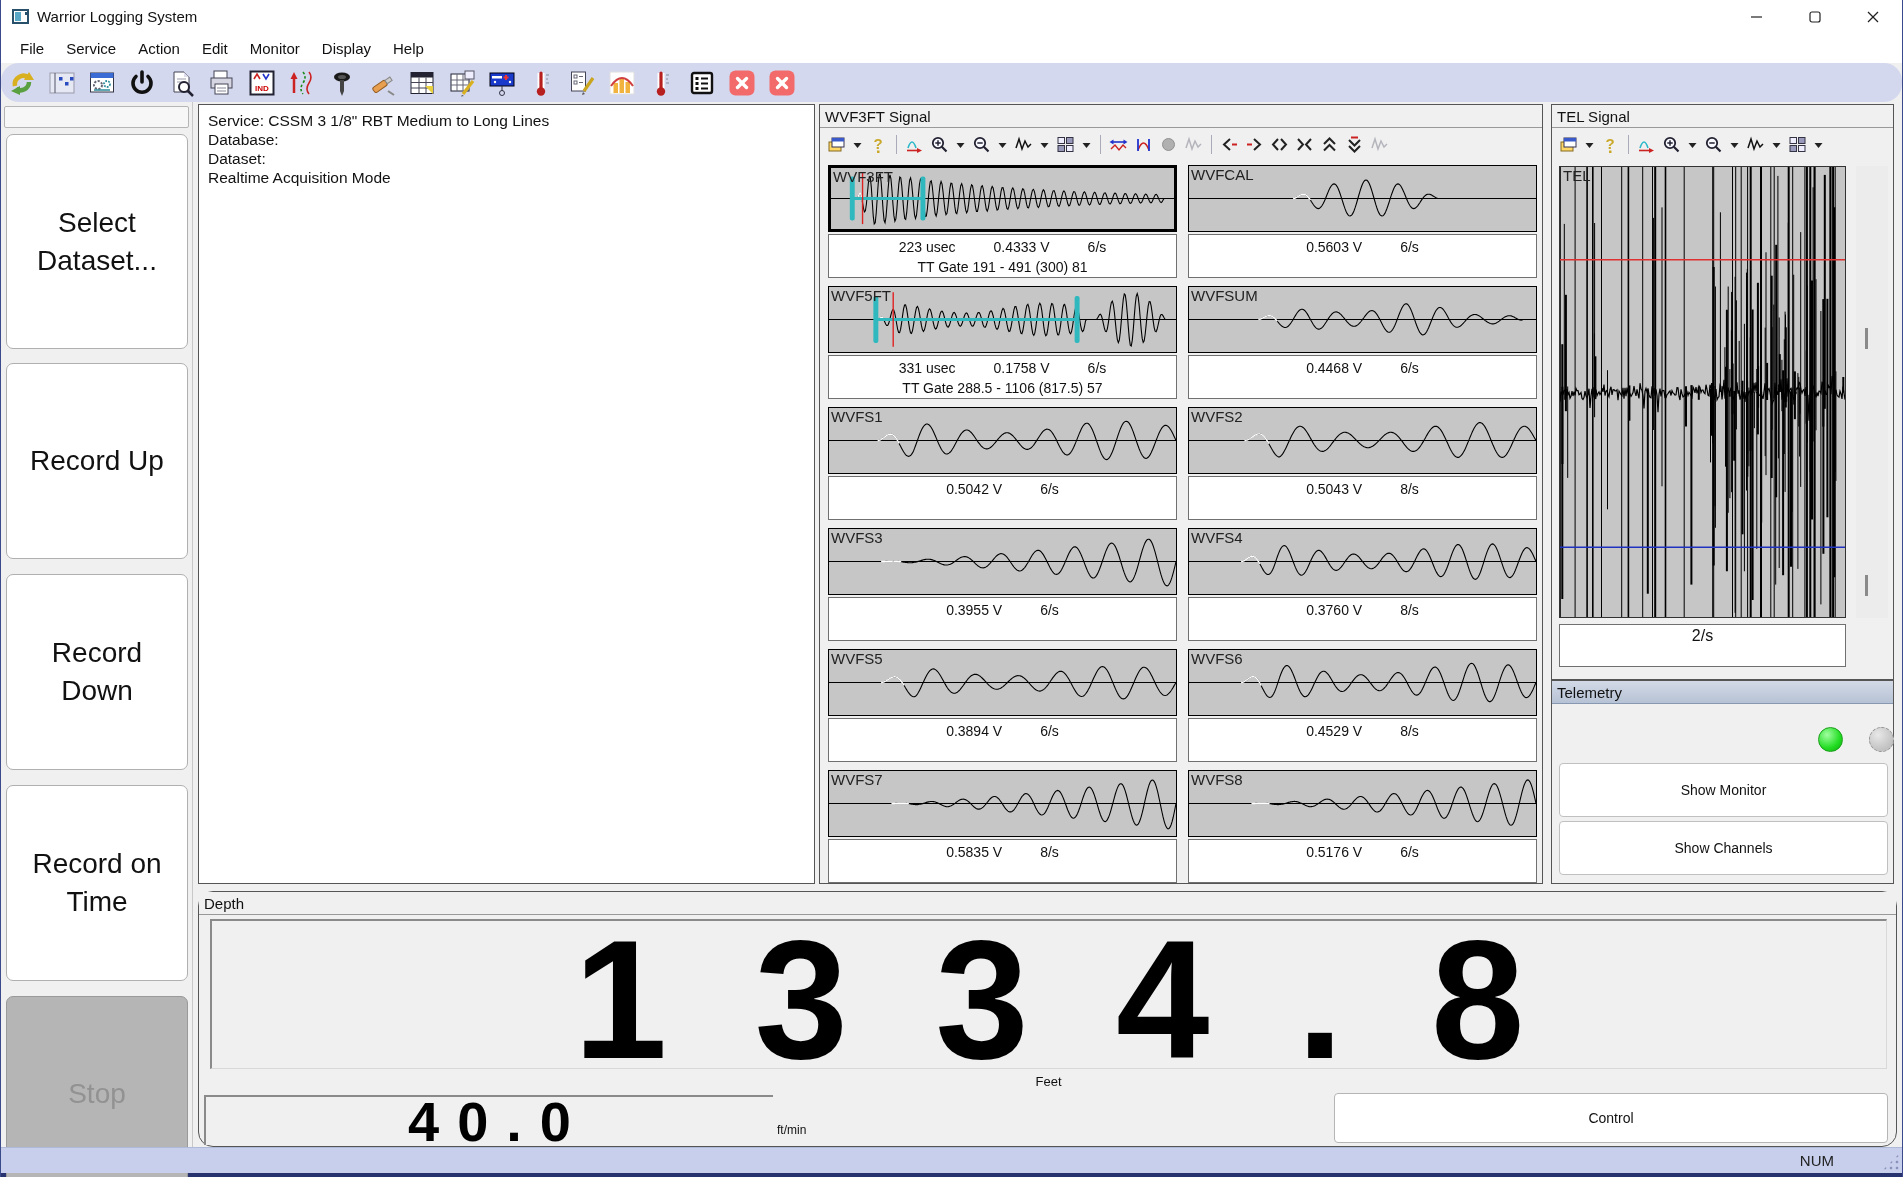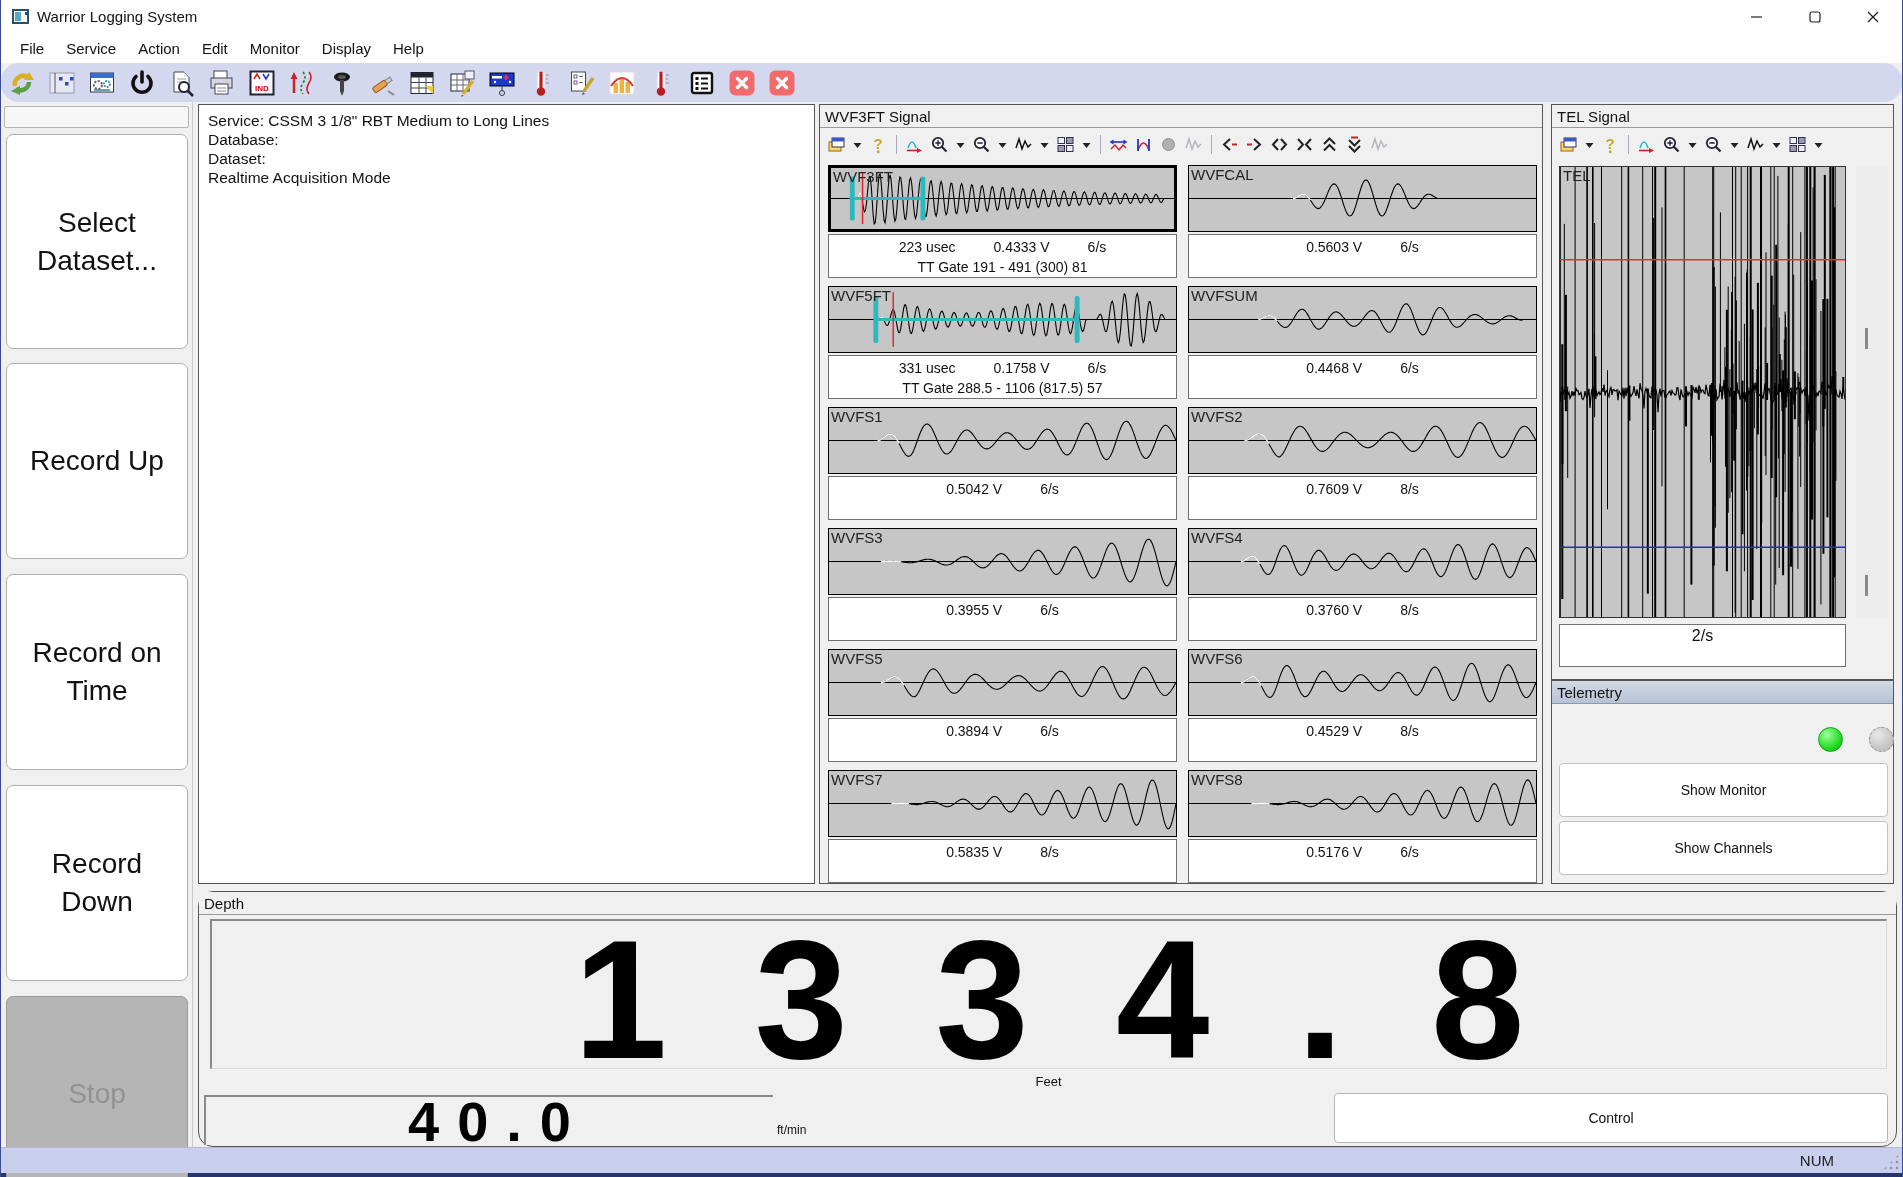--- a/index.html
+++ b/index.html
@@ -318,22 +318,22 @@
         </svg>
       </button>
     </div>
 
   <div class="client">
 
     <div class="sidebar" id="sidebar">
       <div class="sidebar-head"></div>
     <div class="side-btn first">Select Dataset...</div>
         <div class="side-btn">Record Up</div>
+        <div class="side-btn">Record Down</div>
         <div class="side-btn">Record on Time</div>
-        <div class="side-btn">Record Down</div>
         <div class="side-btn disabled">Stop</div>
       </div>
 
     <div class="panel info-panel">
       <div class="lines">
         <div>Service:  CSSM 3 1/8" RBT Medium to Long Lines</div>
         <div>Database:</div>
         <div>Dataset:</div>
         <div>Realtime Acquisition Mode</div>
       </div>
@@ -587,21 +587,21 @@
             <div class="wave">
               <svg viewBox="0 0 349 65" preserveAspectRatio="none">
                 <line x1="0" y1="32.5" x2="349" y2="32.5" stroke="#000" stroke-width="1"></line>
                 <polyline points="0,32.5 1,32.5 2,32.5 3,32.5 4,32.5 5,32.5 6,32.5 7,32.5 8,32.5 9,32.5 10,32.5 11,32.5 12,32.5 13,32.5 14,32.5 15,32.5 16,32.5 17,32.5 18,32.5 19,32.5 20,32.5 21,32.5 22,32.5 23,32.5 24,32.5 25,32.5 26,32.5 27,32.5 28,32.5 29,32.5 30,32.5 31,32.5 32,32.5 33,32.5 34,32.5 35,32.5 36,32.5 37,32.5 38,32.5 39,32.5 40,32.5 41,32.5 42,32.5 43,32.5 44,32.5 45,32.5 46,32.5 47,32.5 48,32.5 49,32.5 50,32.5 51,32.5 52,32.5 53,32.5 54,32.5 55,32.5 56,32.5 57,32.4 58,32.2 59,31.8 60,31.3 61,30.8 62,30.1 63,29.4 64,28.7 65,28.0 66,27.4 67,26.8 68,26.3 69,26.0 70,25.9 71,25.9 72,26.1 73,26.6 74,27.2 75,28.1 76,29.2 77,30.4 78,31.9 79,33.5 80,35.2 81,37.0 82,38.8 83,40.6 84,42.3 85,43.9 86,45.4 87,46.6 88,47.7 89,48.4 90,48.9 91,49.0 92,48.3 93,47.3 94,46.1 95,44.6 96,42.8 97,40.9 98,38.9 99,36.8 100,34.6 101,32.4 102,30.2 103,28.1 104,26.2 105,24.4 106,22.7 107,21.3 108,20.2 109,19.3 110,18.7 111,18.3 112,18.3 113,18.5 114,19.0 115,19.7 116,20.7 117,21.9 118,23.2 119,24.8 120,26.4 121,28.1 122,29.9 123,31.6 124,33.4 125,35.1 126,36.7 127,38.1 128,39.5 129,40.6 130,41.6 131,42.4 132,43.0 133,43.3 134,43.4 135,43.4 136,43.1 137,42.6 138,41.9 139,41.1 140,40.1 141,39.0 142,37.8 143,36.5 144,35.2 145,33.9 146,32.6 147,31.3 148,30.0 149,28.9 150,27.8 151,26.9 152,26.1 153,25.4 154,24.9 155,24.5 156,24.3 157,24.3 158,24.4 159,24.7 160,25.1 161,25.6 162,26.3 163,27.0 164,27.9 165,28.8 166,29.8 167,30.8 168,31.9 169,32.9 170,33.9 171,34.9 172,35.8 173,36.7 174,37.5 175,38.1 176,38.7 177,39.1 178,39.4 179,39.6 180,39.7 181,39.6 182,39.4 183,39.0 184,38.6 185,38.0 186,37.3 187,36.5 188,35.6 189,34.7 190,33.7 191,32.6 192,31.6 193,30.6 194,29.6 195,28.6 196,27.7 197,26.8 198,26.1 199,25.5 200,24.9 201,24.6 202,24.3 203,24.3 204,24.4 205,24.6 206,25.0 207,25.6 208,26.3 209,27.1 210,28.1 211,29.2 212,30.3 213,31.6 214,32.9 215,34.2 216,35.6 217,36.9 218,38.1 219,39.3 220,40.4 221,41.3 222,42.1 223,42.7 224,43.2 225,43.4 226,43.4 227,43.2 228,42.8 229,42.2 230,41.4 231,40.4 232,39.1 233,37.8 234,36.3 235,34.6 236,32.9 237,31.2 238,29.4 239,27.6 240,25.9 241,24.3 242,22.9 243,21.5 244,20.4 245,19.5 246,18.8 247,18.4 248,18.2 249,18.4 250,18.8 251,19.5 252,20.5 253,21.7 254,23.1 255,24.8 256,26.7 257,28.7 258,30.8 259,32.9 260,35.1 261,37.3 262,39.4 263,41.5 264,43.3 265,45.0 266,46.4 267,47.6 268,48.5 269,49.1 270,49.4 271,49.4 272,49.0 273,48.2 274,47.2 275,45.9 276,44.3 277,42.4 278,40.4 279,38.1 280,35.8 281,33.4 282,30.9 283,28.5 284,26.1 285,23.8 286,21.7 287,19.8 288,18.2 289,16.8 290,15.8 291,15.0 292,14.6 293,14.6 294,14.9 295,15.5 296,16.5 297,17.8 298,19.4 299,21.2 300,23.3 301,25.5 302,27.9 303,30.3 304,32.7 305,35.2 306,37.6 307,39.8 308,41.9 309,43.8 310,45.5 311,46.9 312,48.0 313,48.8 314,49.3 315,49.4 316,49.2 317,48.7 318,47.9 319,46.8 320,45.4 321,43.7 322,41.9 323,40.0 324,37.9 325,35.7 326,33.5 327,31.3 328,29.2 329,27.1 330,25.2 331,23.5 332,22.0 333,20.7 334,19.7 335,18.9 336,18.5 337,18.2 338,18.3 339,18.7 340,19.3 341,20.2 342,21.2 343,22.5 344,24.0 345,25.5 346,27.2 347,29.0 348,30.7 349,32.5" fill="none" stroke="#000" stroke-width="1.1"></polyline>
                 <polyline points="55.8,32.5 56.5,32.5 57.2,32.4 57.9,32.2 58.6,32.0 59.3,31.7 60.0,31.3 60.7,30.9 61.4,30.5 62.1,30.0 62.8,29.6 63.5,29.1 64.2,28.6 64.9,28.1 65.6,27.6 66.3,27.2 67.0,26.8 67.7,26.5 68.4,26.2 69.1,26.0 69.8,25.9 70.5,25.8 71.2,25.9 71.9,26.1 72.6,26.3 73.3,26.7 74.0,27.2 74.7,27.8 75.4,28.5 76.1,29.3 76.8,30.1 77.5,31.1 78.2,32.2 78.9,33.3 79.6,34.4 80.3,35.7" fill="none" stroke="#fff" stroke-width="1.4"></polyline>
               </svg>
               <span class="wave-label">WVFS2</span>
             </div>
             <div class="vals">
               <div class="vline">
-                <span>0.7609 V</span>
+                <span>0.5043 V</span>
                 <span>8/s</span>
               </div>
             </div>
           </div>
           <div class="cell">
             <div class="wave">
               <svg viewBox="0 0 349 65" preserveAspectRatio="none">
                 <line x1="0" y1="32.5" x2="349" y2="32.5" stroke="#000" stroke-width="1"></line>
                 <polyline points="0,32.5 1,32.5 2,32.5 3,32.5 4,32.5 5,32.5 6,32.5 7,32.5 8,32.5 9,32.5 10,32.5 11,32.5 12,32.5 13,32.5 14,32.5 15,32.5 16,32.5 17,32.5 18,32.5 19,32.5 20,32.5 21,32.5 22,32.5 23,32.5 24,32.5 25,32.5 26,32.5 27,32.5 28,32.5 29,32.5 30,32.5 31,32.5 32,32.5 33,32.5 34,32.5 35,32.5 36,32.5 37,32.5 38,32.5 39,32.5 40,32.5 41,32.5 42,32.5 43,32.5 44,32.5 45,32.5 46,32.5 47,32.5 48,32.5 49,32.5 50,32.5 51,32.5 52,32.5 53,32.5 54,32.5 55,32.5 56,32.5 57,32.4 58,32.4 59,32.3 60,32.3 61,32.2 62,32.2 63,32.2 64,32.2 65,32.1 66,32.2 67,32.2 68,32.2 69,32.3 70,32.4 71,32.5 72,32.6 73,32.8 74,32.9 75,33.1 76,33.2 77,33.4 78,33.5 79,33.6 80,33.7 81,33.7 82,33.7 83,33.7 84,33.6 85,33.5 86,33.3 87,33.1 88,32.9 89,32.6 90,32.3 91,32.0 92,31.7 93,31.4 94,31.1 95,30.8 96,30.6 97,30.4 98,30.3 99,30.2 100,30.2 101,30.3 102,30.4 103,30.6 104,30.9 105,31.2 106,31.6 107,32.0 108,32.5 109,33.0 110,33.5 111,34.0 112,34.5 113,34.9 114,35.3 115,35.6 116,35.9 117,36.0 118,36.0 119,36.0 120,35.8 121,35.5 122,35.2 123,34.7 124,34.2 125,33.5 126,32.9 127,32.2 128,31.4 129,30.7 130,30.0 131,29.4 132,28.8 133,28.3 134,28.0 135,27.7 136,27.6 137,27.6 138,27.8 139,28.1 140,28.6 141,29.1 142,29.8 143,30.6 144,31.5 145,32.4 146,33.4 147,34.4 148,35.3 149,36.2 150,37.0 151,37.6 152,38.2 153,38.6 154,38.8 155,38.9 156,38.7 157,38.4 158,37.9 159,37.2 160,36.4 161,35.4 162,34.4 163,33.2 164,32.0 165,30.8 166,29.6 167,28.5 168,27.4 169,26.5 170,25.7 171,25.2 172,24.8 173,24.6 174,24.7 175,25.0 176,25.5 177,26.2 178,27.1 179,28.2 180,29.5 181,30.9 182,32.3 183,33.8 184,35.2 185,36.7 186,38.0 187,39.2 188,40.2 189,41.0 190,41.6 191,41.9 192,42.0 193,41.8 194,41.3 195,40.5 196,39.5 197,38.3 198,36.9 199,35.3 200,33.7 201,31.9 202,30.2 203,28.5 204,26.8 205,25.3 206,24.0 207,22.9 208,22.1 209,21.6 210,21.3 211,21.4 212,21.8 213,22.5 214,23.6 215,24.9 216,26.4 217,28.2 218,30.1 219,32.1 220,34.1 221,36.1 222,38.1 223,39.9 224,41.5 225,42.9 226,44.1 227,44.9 228,45.3 229,45.4 230,45.1 231,44.5 232,43.5 233,42.1 234,40.5 235,38.6 236,36.5 237,34.3 238,31.9 239,29.6 240,27.3 241,25.1 242,23.1 243,21.4 244,20.0 245,18.8 246,18.1 247,17.8 248,17.9 249,18.4 250,19.4 251,20.7 252,22.4 253,24.4 254,26.7 255,29.1 256,31.7 257,34.4 258,37.0 259,39.5 260,41.9 261,44.0 262,45.8 263,47.3 264,48.3 265,48.9 266,49.0 267,48.7 268,47.9 269,46.6 270,44.9 271,42.8 272,40.5 273,37.8 274,35.0 275,32.0 276,29.1 277,26.2 278,23.4 279,20.9 280,18.7 281,16.8 282,15.4 283,14.5 284,14.1 285,14.2 286,14.8 287,16.0 288,17.6 289,19.7 290,22.2 291,25.0 292,28.0 293,31.3 294,34.5 295,37.8 296,41.0 297,43.9 298,46.5 299,48.8 300,50.6 301,51.9 302,52.7 303,52.9 304,52.5 305,51.5 306,50.0 307,47.9 308,45.4 309,42.5 310,39.3 311,35.8 312,32.2 313,28.6 314,25.0 315,21.7 316,18.6 317,15.9 318,13.6 319,11.9 320,10.7 321,10.2 322,10.3 323,11.0 324,12.4 325,14.3 326,16.8 327,19.8 328,23.1 329,26.8 330,30.7 331,34.6 332,38.6 333,42.4 334,45.9 335,49.1 336,51.8 337,54.1 338,55.7 339,56.6 340,56.9 341,56.5 342,55.3 343,53.5 344,51.1 345,48.2 346,44.7 347,40.9 348,36.8 349,32.5" fill="none" stroke="#000" stroke-width="1.1"></polyline>
                 <polyline points="52.4,32.5 53.0,32.5 53.7,32.5 54.4,32.5 55.1,32.5 55.8,32.5 56.5,32.4 57.2,32.4 57.9,32.4 58.6,32.4 59.3,32.3 60.0,32.3 60.7,32.3 61.4,32.2 62.1,32.2 62.8,32.2 63.5,32.2 64.2,32.1 64.9,32.1 65.6,32.2 66.3,32.2 67.0,32.2 67.7,32.2 68.4,32.3 69.1,32.3 69.8,32.4 70.5,32.5 71.2,32.5 71.9,32.6 72.6,32.7" fill="none" stroke="#fff" stroke-width="1.4"></polyline>

